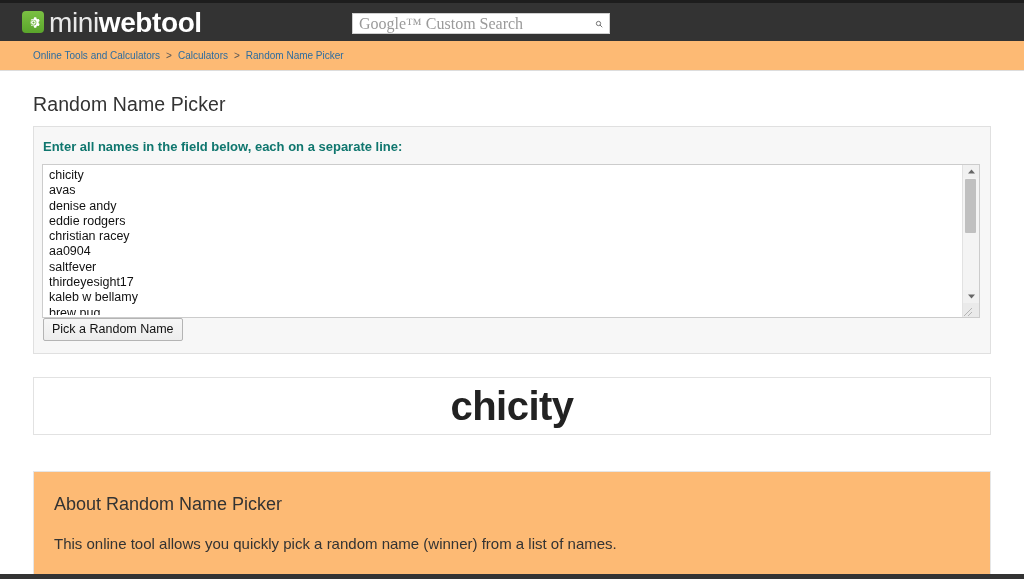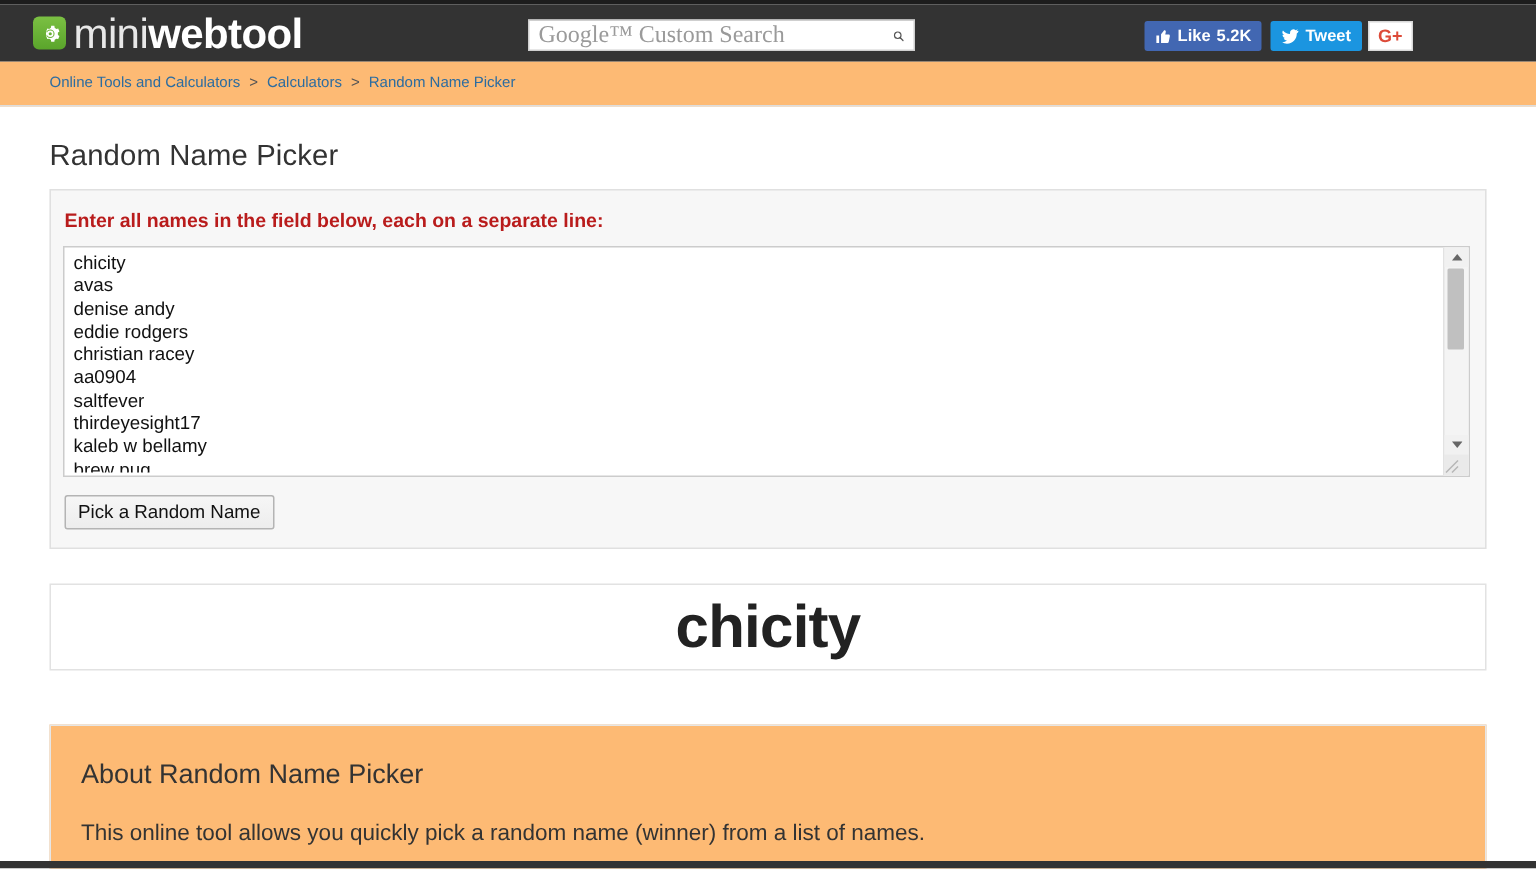--- a/index.html
+++ b/index.html
@@ -163,21 +163,21 @@
   }
 
   .form-panel {
     border: 1px solid #e0e0e0;
     background: #f7f7f7;
     padding: 12px 8px 12px 8px;
   }
   .form-label {
     font-size: 13px;
     font-weight: bold;
-    color: #b91c1c;
+    color: #0f766e;
     margin: 0 0 10px 1px;
   }
   .ta-wrap {
     position: relative;
     width: 938px;
     height: 154px;
     background: #ffffff;
     border: 1px solid #cccccc;
     box-sizing: border-box;
   }
@@ -226,21 +226,20 @@
   .sb-grip {
     position: absolute;
     bottom: 0;
     left: 0;
     right: 0;
     height: 14px;
     background: #eaeaea;
     cursor: nwse-resize;
   }
   .pick-btn {
-    margin-top: 12px;
     margin-left: 1px;
     font-size: 12.5px;
     font-family: "Liberation Sans", sans-serif;
     color: #111111;
     background: linear-gradient(#f6f6f6, #ededed);
     border: 1px solid #b4b4b4;
     border-radius: 2px;
     padding: 3px 8px 4px 8px;
     cursor: pointer;
   }
@@ -309,38 +308,20 @@
   <div class="searchwrap">
     <input class="search-input" type="text" placeholder="Google™ Custom Search" style="">
     <button class="search-btn">
       <svg width="12" height="12" viewBox="0 0 24 24" fill="none" stroke="#555555" stroke-width="2.4">
         <circle cx="10.5" cy="10.5" r="6.5"></circle>
         <line x1="15.5" y1="15.5" x2="21" y2="21" stroke-linecap="round"></line>
       </svg>
     </button>
   </div>
 
-  <div class="social">
-    <div class="btn-like">
-      <svg width="11" height="11" viewBox="0 0 24 24" fill="#ffffff">
-        <path d="M2 10h4v11H2zM21.6 10.4c0-1-.8-1.8-1.8-1.8h-4.9l.8-3.6c.1-.6 0-1.2-.4-1.6-.4-.5-1-.7-1.6-.7h-.4L8.8 8.4V21h9.3c.9 0 1.6-.6 1.8-1.4l1.7-8.2v-1z"></path>
-      </svg>
-      <span>Like</span>
-      <span>5.2K</span>
-    </div>
-    <div class="btn-tweet">
-      <svg width="12" height="12" viewBox="0 0 24 24" fill="#ffffff">
-        <path d="M23 4.9c-.8.4-1.7.6-2.6.8 1-.6 1.7-1.5 2-2.6-.9.5-1.9.9-2.9 1.1A4.6 4.6 0 0012 8.4c0 .4 0 .7.1 1A13 13 0 012.6 4.6a4.6 4.6 0 001.4 6.1c-.7 0-1.4-.2-2-.5v.1c0 2.2 1.6 4 3.7 4.5-.4.1-.8.2-1.2.2-.3 0-.6 0-.9-.1a4.6 4.6 0 004.3 3.2A9.2 9.2 0 011 20.1a13 13 0 007 2.1c8.4 0 13-7 13-13v-.6c.9-.6 1.6-1.4 2.2-2.3"></path>
-      </svg>
-      <span>Tweet</span>
-    </div>
-    <div class="btn-gplus">
-      <span>G+</span>
-    </div>
-  </div>
 </div>
 
 <div class="crumbbar">
   <a class="crumb-link">Online Tools and Calculators</a>
   <span class="crumb-sep">&gt;</span>
   <a class="crumb-link">Calculators</a>
   <span class="crumb-sep">&gt;</span>
   <a class="crumb-link">Random Name Picker</a>
 </div>
 

